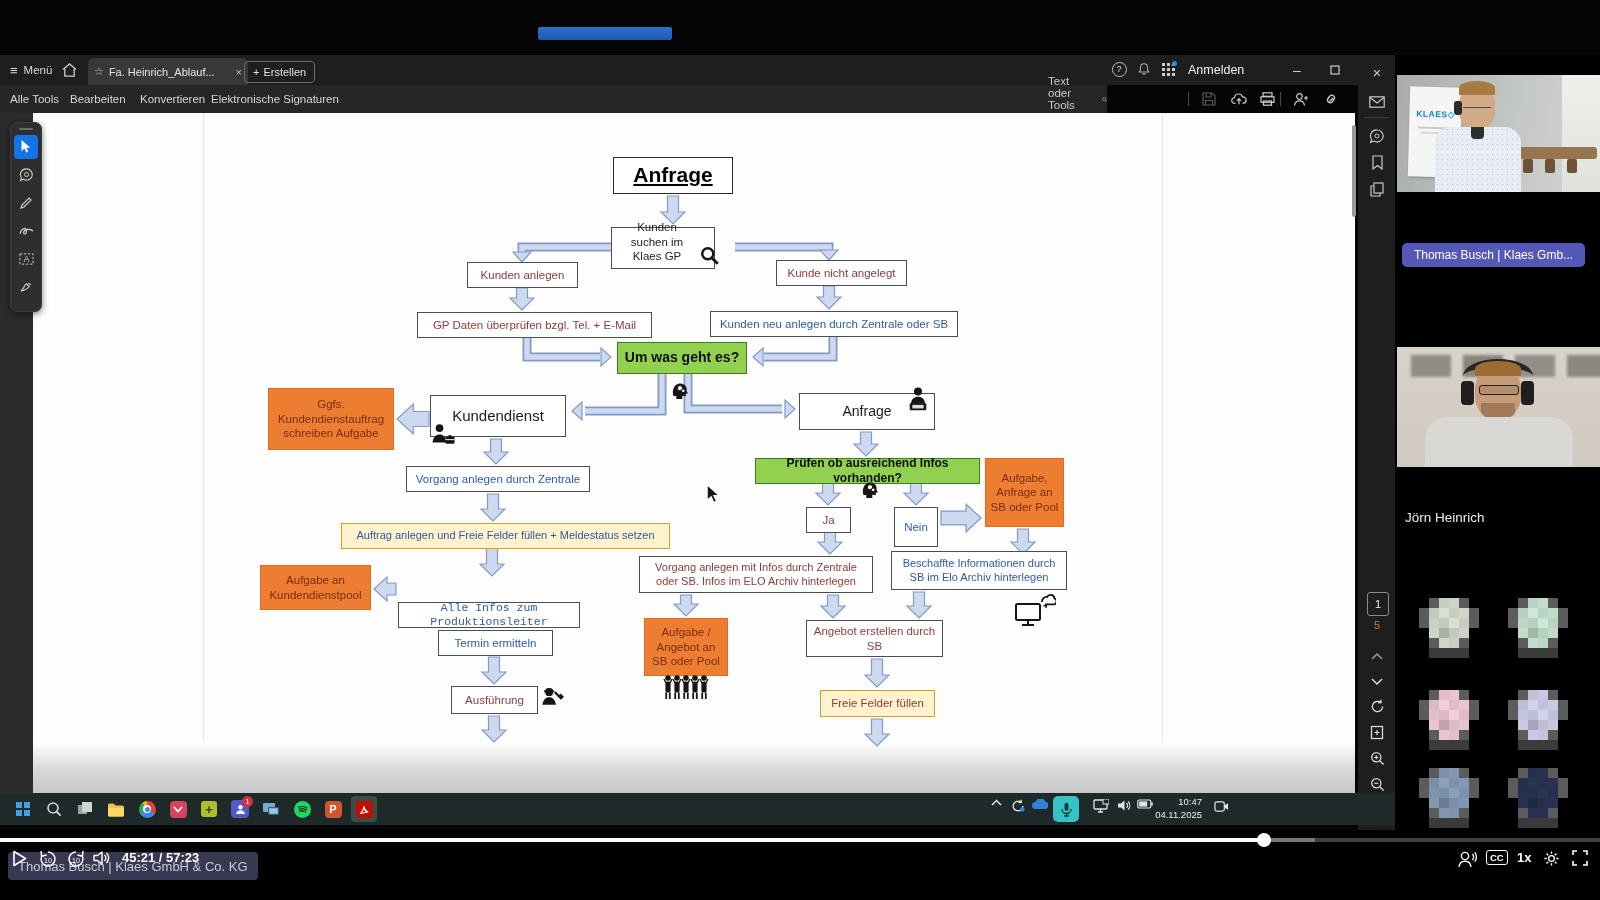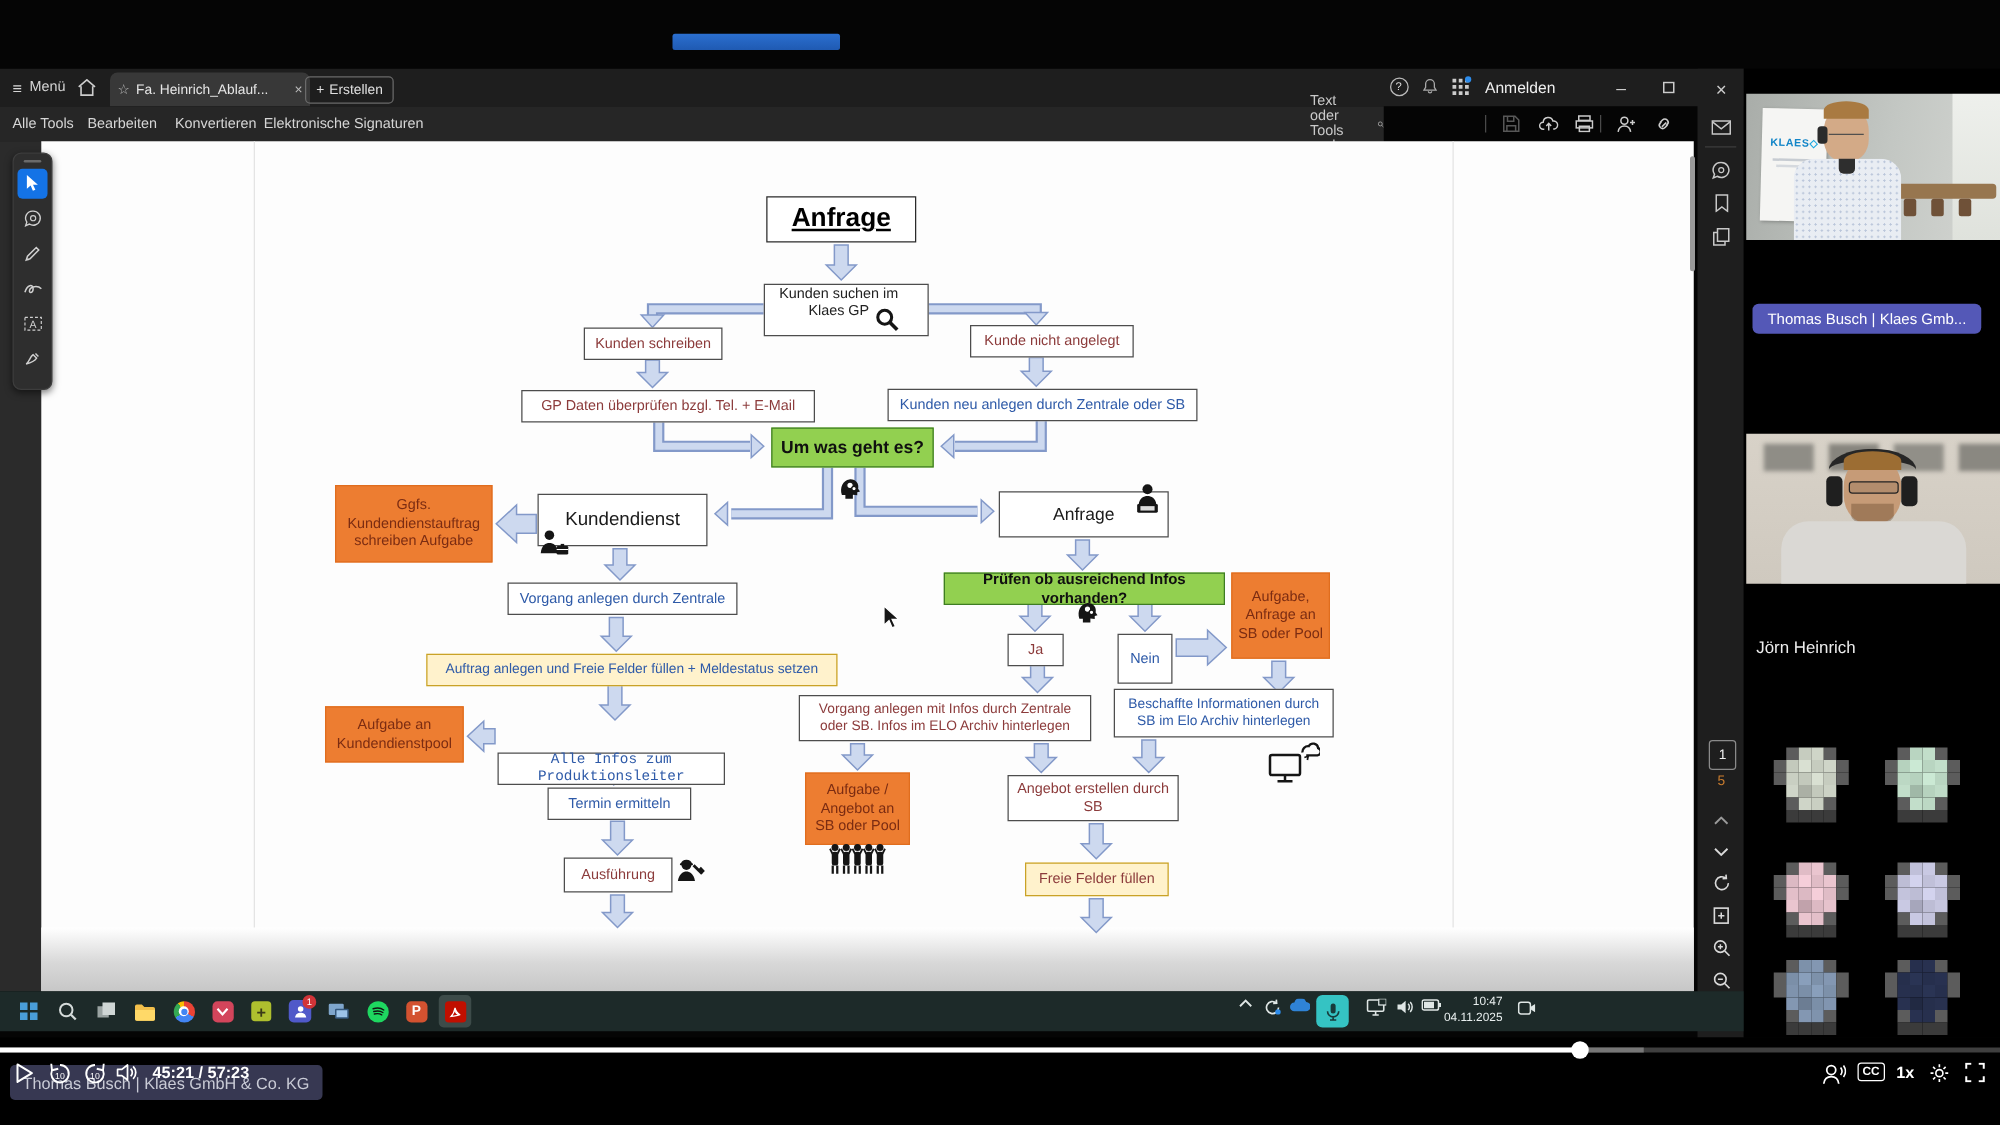--- a/index.html
+++ b/index.html
@@ -326,22 +326,22 @@
       <polygon points="763,348 763,366 753,357" fill="#cdd9ef" stroke="#8399c9" stroke-width="1.2"></polygon>
       <polyline points="662,374 662,411 585,411" fill="none" stroke="#8399c9" stroke-width="9"></polyline>
       <polyline points="662,374 662,411 585,411" fill="none" stroke="#cdd9ef" stroke-width="5.5"></polyline>
       <polygon points="582,402 582,420 572,411" fill="#cdd9ef" stroke="#8399c9" stroke-width="1.2"></polygon>
       <polyline points="688,374 688,409 782,409" fill="none" stroke="#8399c9" stroke-width="9"></polyline>
       <polyline points="688,374 688,409 782,409" fill="none" stroke="#cdd9ef" stroke-width="5.5"></polyline>
       <polygon points="785,400 785,418 795,409" fill="#cdd9ef" stroke="#8399c9" stroke-width="1.2"></polygon>
     </svg>
   <div class="abs" id="flow-nodes" style="left:0;top:0;width:0;height:0;">
       <div class="fnode title" style="left: 613px; top: 157px; width: 120px; height: 37px;">Anfrage</div>
-      <div class="fnode white" style="left: 611px; top: 227px; width: 132px; height: 42px; color: rgb(34, 34, 34); padding: 2px 18px 14px 6px;">Kunden suchen im Klaes GP</div>
-      <div class="fnode white" style="left: 467px; top: 262px; width: 111px; height: 26px; color: rgb(140, 59, 59);">Kunden schreiben</div>
+      <div class="fnode white" style="left: 611px; top: 227px; width: 104px; height: 42px; color: rgb(34, 34, 34); padding: 2px 18px 14px 6px;">Kunden suchen im Klaes GP</div>
+      <div class="fnode white" style="left: 467px; top: 262px; width: 111px; height: 26px; color: rgb(140, 59, 59);">Kunden anlegen</div>
       <div class="fnode white" style="left: 776px; top: 260px; width: 131px; height: 26px; color: rgb(140, 59, 59);">Kunde nicht angelegt</div>
       <div class="fnode white" style="left: 417px; top: 312px; width: 235px; height: 24px; color: rgb(140, 59, 59);">GP Daten überprüfen bzgl. Tel. + E-Mail</div>
       <div class="fnode white" style="left: 710px; top: 311px; width: 248px; height: 25px; color: rgb(46, 90, 168);">Kunden neu anlegen durch Zentrale oder SB</div>
       <div class="fnode green" style="left: 617px; top: 342px; width: 130px; height: 32px; font-size: 14px;">Um was geht es?</div>
       <div class="fnode white" style="left: 430px; top: 395px; width: 136px; height: 42px; color: rgb(26, 26, 26); font-size: 15px;">Kundendienst</div>
       <div class="fnode orange" style="left: 268px; top: 388px; width: 126px; height: 62px;">Ggfs. Kundendienstauftrag schreiben Aufgabe</div>
       <div class="fnode white" style="left: 799px; top: 393px; width: 136px; height: 37px; color: rgb(26, 26, 26); font-size: 14px;">Anfrage</div>
       <div class="fnode white" style="left: 406px; top: 466px; width: 184px; height: 26px; color: rgb(46, 90, 168);">Vorgang anlegen durch Zentrale</div>
       <div class="fnode cream" style="left: 341px; top: 523px; width: 329px; height: 23px; color: rgb(46, 90, 168); font-size: 11px;">Auftrag anlegen und Freie Felder füllen + Meldestatus setzen</div>
       <div class="fnode white" style="left: 398px; top: 602px; width: 182px; height: 25px; color: rgb(46, 90, 168); font-family: Liberation Mono, monospace;">Alle Infos zum Produktionsleiter</div>

